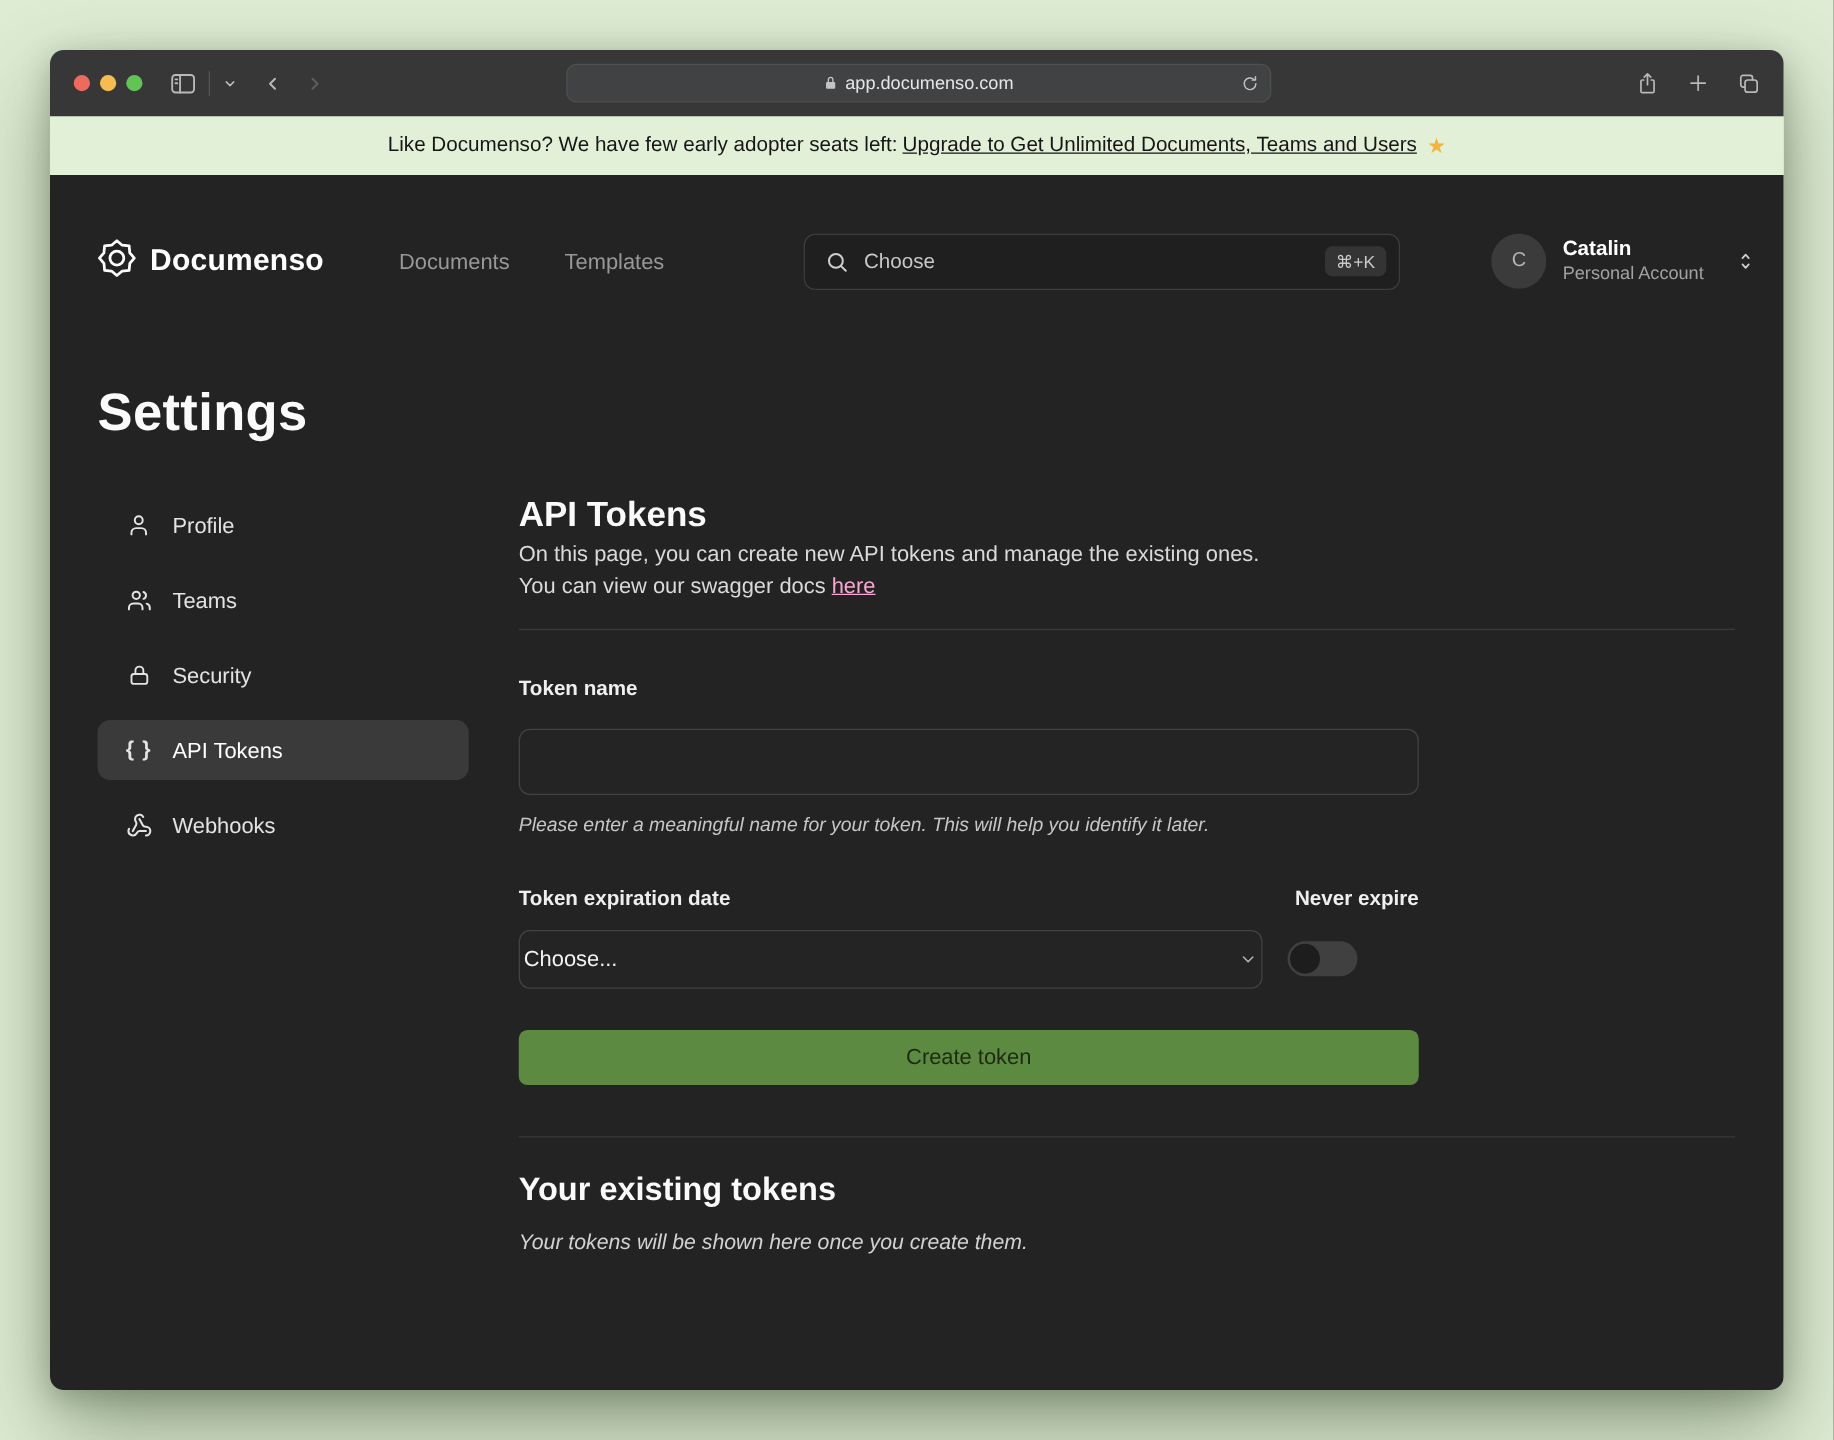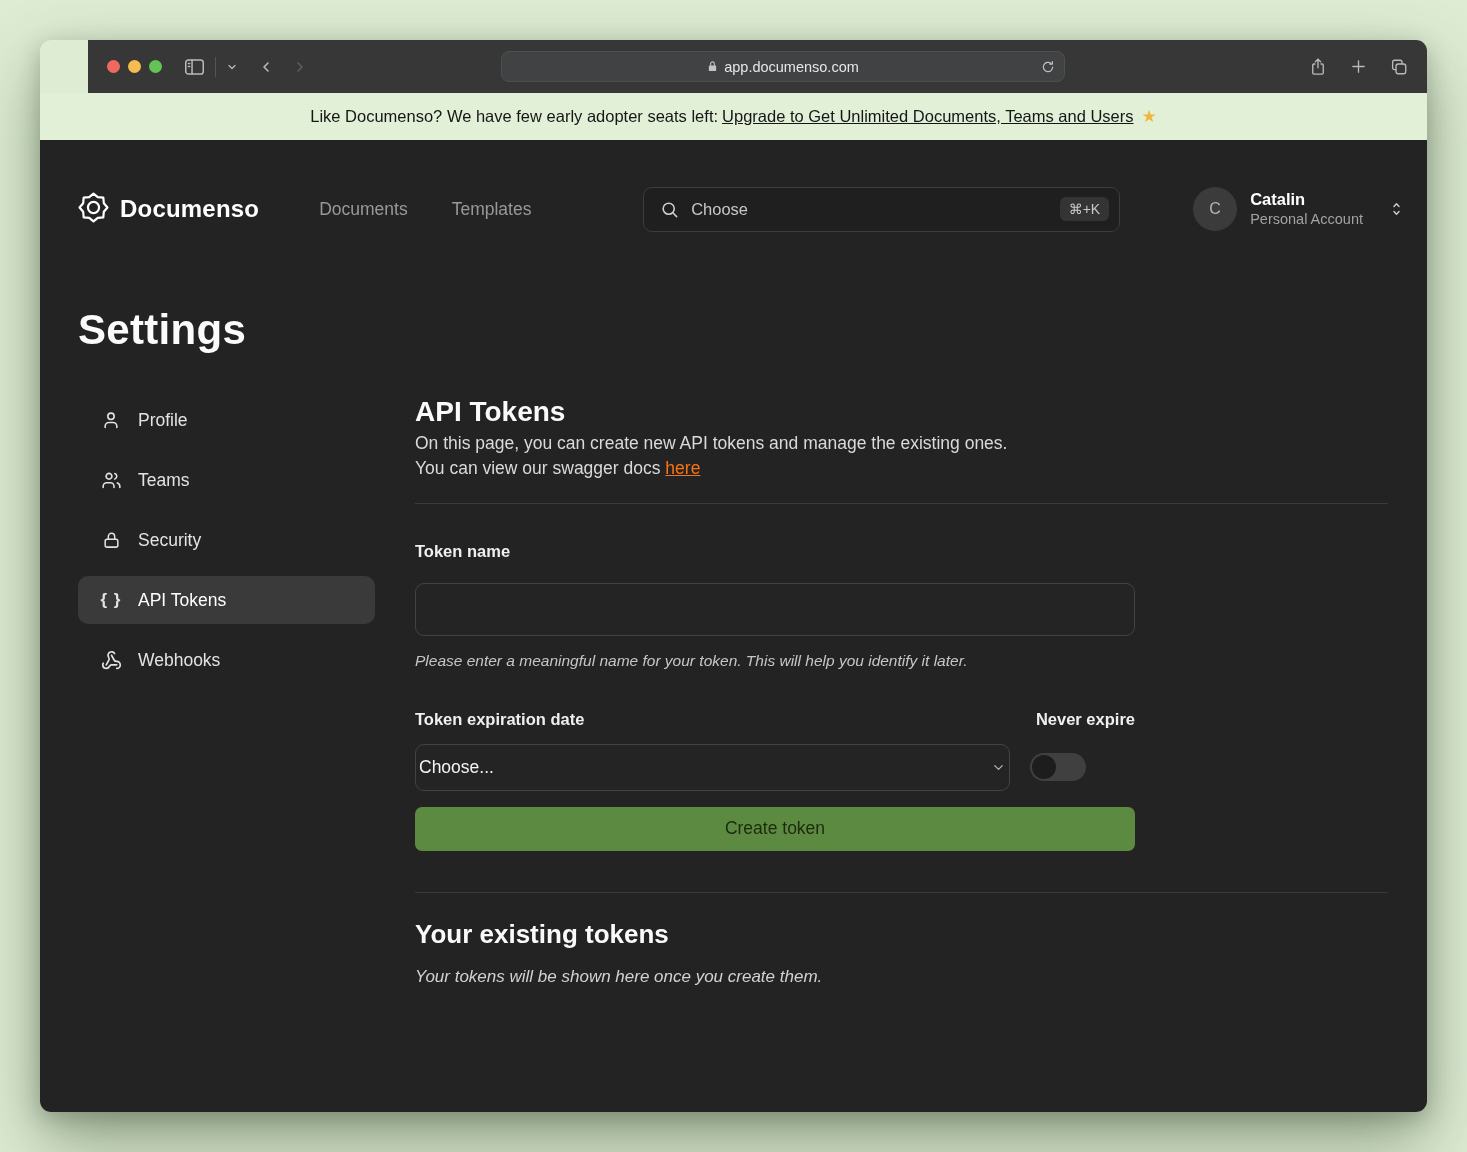--- a/index.html
+++ b/index.html
@@ -8,21 +8,21 @@
     background:#deecd4;
     font-family:"Liberation Sans", sans-serif;
     position:relative; overflow:hidden;
   }
   .window {
     position:absolute; left:40px; top:40px; width:1387px; height:1072px;
     border-radius:11px; overflow:hidden; display:flex; flex-direction:column;
     box-shadow:0 30px 70px rgba(45,65,35,.45), 0 6px 22px rgba(45,65,35,.28);
   }
   
-  .chrome { height:53px; background:#373737; display:flex; align-items:center; padding:0 19px; flex:none; position:relative;margin-left:48px; }
+  .chrome { height:53px; background:#373737; display:flex; align-items:center; padding:0 19px; flex:none; position:relative; }
   .traffic { display:flex; gap:8px; align-items:center; }
   .light { width:13px; height:13px; border-radius:50%; }
   .light.red { background:#ee6a5f; } .light.yellow { background:#f5bd4f; } .light.green { background:#61c454; }
   .chrome-ico { color:#b9b9b9; display:flex; align-items:center; justify-content:center; }
   .chrome-ico svg { display:block; }
   .tb-group { display:flex; align-items:center; gap:10px; margin-left:22px; }
   .vsep { width:1px; height:20px; background:#555; }
   .nav-arrows { display:flex; align-items:center; gap:18px; margin-left:20px; }
   .fwd { color:#5e5e5e; }
   .urlbar {
@@ -73,41 +73,41 @@
   .side-item {
     height:48px; display:flex; align-items:center; padding:0 16px 0 22px;
     border-radius:10px; margin-bottom:12px; color:#e3e3e3; font-size:17.5px; cursor:pointer;
   }
   .side-item.active { background:#3a3a3a; color:#fff; }
   .side-item .ic { width:22px; display:flex; justify-content:center; margin-right:16px; color:#e3e3e3; }
   .braces { font-size:17px; font-weight:bold; letter-spacing:1px; }
   .main-col { margin-left:40px; width:973px; }
   .h-api { font-size:28px; font-weight:bold; color:#fafafa; }
   .desc { margin-top:3px; font-size:17.5px; color:#dadada; line-height:1.45; }
-  .desc a { color:#f97316; text-decoration:underline; }
+  .desc a { color:#f9a8d4; text-decoration:underline; }
   .divider { border:none; border-top:1px solid #3b3b3b; margin:21px 0 0 0; }
   .field-label { font-size:16.5px; color:#efefef; }
   .lbl-row { display:flex; justify-content:space-between; width:720px; margin-top:40px; }
   .lbl-row .field-label { font-weight:bold; }
   .token-input {
     margin-top:22px; width:720px; height:53px; background:#242424;
     border:1px solid #424242; border-radius:9px; color:#fff; font-size:17px; padding:0 16px;
     outline:none; font-family:"Liberation Sans", sans-serif;
   }
   .help { margin-top:16px; font-style:italic; font-size:15.5px; color:#c6c6c6; }
   .exp-row { display:flex; align-items:center; margin-top:15px; width:720px; }
   .select {
     width:595px; height:47px; border:1px solid #424242; border-radius:9px; background:#242424;
     display:flex; align-items:center; padding:0 3px; color:#f2f2f2; font-size:17.5px; cursor:pointer;
   }
   .select .chev { margin-left:auto; color:#b5b5b5; display:flex; }
   .toggle { margin-left:20px; width:56px; height:28px; background:#404040; border-radius:15px; position:relative; cursor:pointer; flex:none; }
   .toggle .knob { position:absolute; left:2px; top:2px; width:24px; height:24px; border-radius:50%; background:#1d1d1d; }
   .create-btn {
-    margin-top:16px; width:720px; height:44px; background:#5d8a41; color:#1c2b10;
+    margin-top:33px; width:720px; height:44px; background:#5d8a41; color:#1c2b10;
     border:none; border-radius:7px; font-size:17.5px; font-family:"Liberation Sans", sans-serif; cursor:pointer;
   }
   .divider2 { border:none; border-top:1px solid #3b3b3b; margin:41px 0 0 0; }
   .h-existing { margin-top:26px; font-size:26px; font-weight:bold; color:#fafafa; }
   .empty-note { margin-top:17px; font-style:italic; font-size:17px; color:#d2d2d2; }
   svg { stroke-linecap:round; stroke-linejoin:round; }
 </style>
 </head>
 <body>
 

